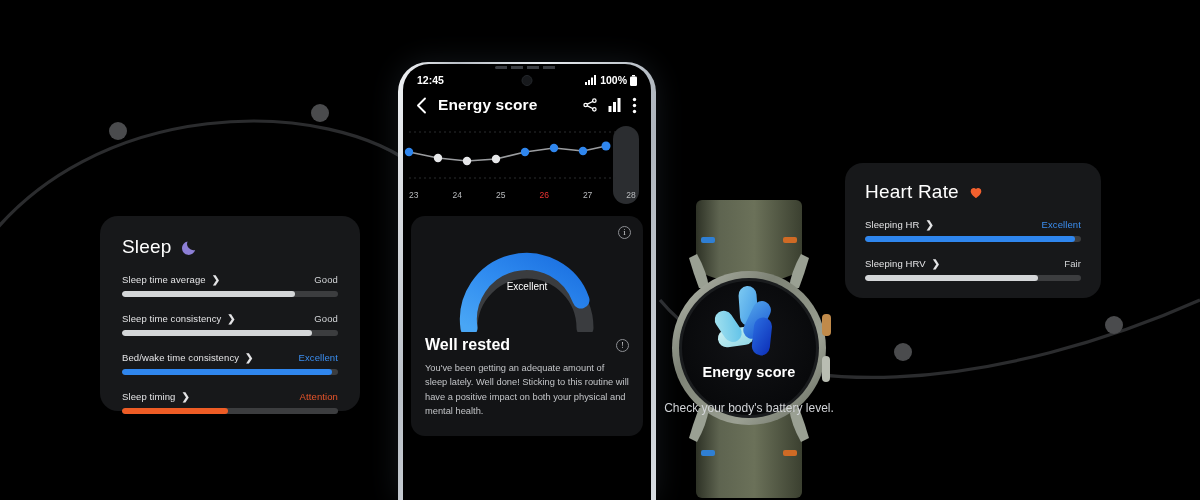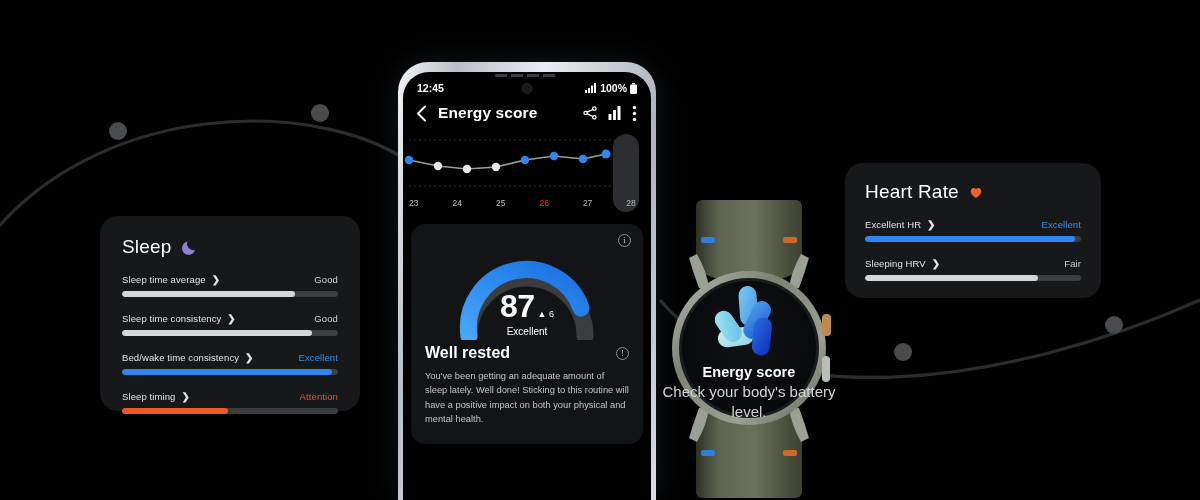--- a/index.html
+++ b/index.html
@@ -44,21 +44,21 @@
   #sleep-card { left: 100px; top: 216px; width: 260px; height: 195px; padding: 20px 22px; }
 
   
   #hr-card { left: 845px; top: 163px; width: 256px; height: 135px; padding: 18px 20px; }
 
   
   #phone {
     position: absolute; left: 398px; top: 62px; width: 258px; height: 438px;
     border-radius: 30px 30px 0 0;
     background: linear-gradient(100deg,#f3f5f7 0%,#b9bfc6 18%,#e9edf1 44%,#aeb5bd 80%,#d9dee3 100%);
-    padding: 10px 5px 0 5px;
+    padding: 2px 5px 0 5px;
     box-shadow: 0 0 30px rgba(120,140,170,.16);
   }
   #phone-screen {
     position: relative; width: 100%; height: 100%;
     border-radius: 26px 26px 0 0;
     background: #000; overflow: hidden;
   }
   #speaker-grill {
     position: absolute; left: 50%; top: 2px; transform: translateX(-50%);
     width: 64px; height: 3px; border-radius: 2px;
@@ -123,21 +123,21 @@
   }
   #wellrested { color: #fff; font-size: 16px; font-weight: bold; }
   #desc { color: #c3c5c8; font-size: 9.3px; line-height: 1.55; margin-top: 7px; }
 
   
   #watch { position: absolute; left: 660px; top: 198px; width: 178px; height: 302px; }
   #watch-face-txt {
     position: absolute; left: 0; right: 0; top: 166px; text-align: center; pointer-events: none;
   }
   #watch-title { color: #fff; font-size: 14.5px; font-weight: bold; letter-spacing: .1px; }
-  #watch-sub { color: #d2d4d7; font-size: 15px; line-height: 1.35; margin-top: 2px; }
+  #watch-sub { color: #d2d4d7; font-size: 12px; line-height: 1.35; margin-top: 20px; }
 </style>
 </head>
 <body>
 
 <div id="stage">
 
   <svg class="bg-curves" viewBox="0 0 1200 500">
     <path d="M -20 250 C 90 95, 330 95, 420 170" fill="none" stroke="#2b2c2e" stroke-width="3.2"></path>
     <circle cx="118" cy="131" r="9" fill="#4a4b4d"></circle>
     <circle cx="320" cy="113" r="9" fill="#4a4b4d"></circle>
@@ -211,21 +211,21 @@
     <div class="card-title">
       <span>Heart Rate</span>
       <svg width="16" height="16" viewBox="0 0 24 24">
         <path d="M12 21s-8-5.1-8-10.3A4.7 4.7 0 0 1 12 7.5 4.7 4.7 0 0 1 20 10.7C20 15.9 12 21 12 21Z" fill="#f2602e"></path>
       </svg>
     </div>
 
     <div class="metric">
       <div class="metric-head">
         <span class="metric-name">
-          <span>Excellent HR</span>
+          <span>Sleeping HR</span>
           <span class="chev">❯</span>
         </span>
         <span class="metric-val" style="color:#3b8ef0">Excellent</span>
       </div>
       <div class="bar">
         <div class="bar-fill" style="width:97%;background:#2f86ee"></div>
       </div>
     </div>
 
     <div class="metric">
@@ -402,24 +402,20 @@
               <linearGradient id="gaugeG" x1="0" y1="1" x2="1" y2="0">
                 <stop offset="0" stop-color="#49a6f5"></stop>
                 <stop offset="0.5" stop-color="#2f8bf0"></stop>
                 <stop offset="1" stop-color="#1a6fe0"></stop>
               </linearGradient>
             </defs>
             <path d="M22 92 A 58 58 0 1 1 138 92" fill="none" stroke="#3a3c3f" stroke-width="17" stroke-linecap="round"></path>
             <path d="M22 92 A 58 58 0 0 1 134 64" fill="none" stroke="url(#gaugeG)" stroke-width="17" stroke-linecap="round"></path>
           </svg>
           <div id="gauge-center">
-            <div id="score-row">
-              <span id="score-num">87</span>
-              <span id="score-delta">▲&nbsp;<span>6</span></span>
-            </div>
             <div id="score-label">Excellent</div>
           </div>
         </div>
 
         <div id="wellrested-row">
           <span id="wellrested">Well rested</span>
           <span class="circ-icon" style="position:relative;right:0;display:inline-block">!</span>
         </div>
         <div id="desc">You've been getting an adequate amount of sleep lately. Well done! Sticking to this routine will have a positive impact on both your physical and mental health.</div>
       </div>

